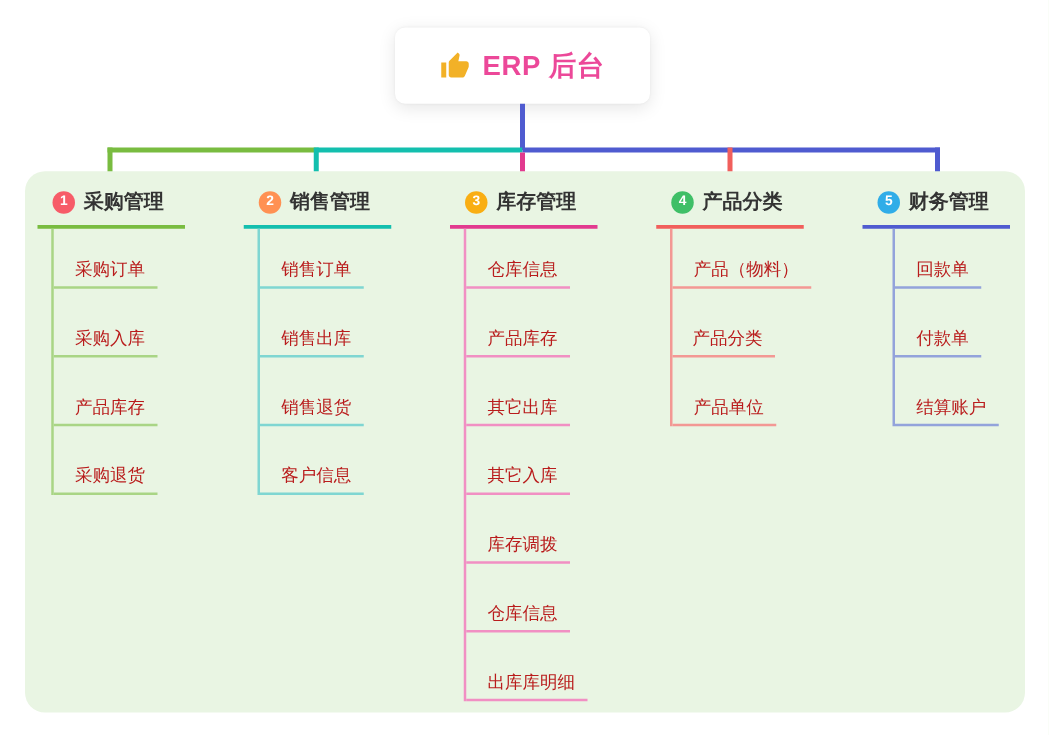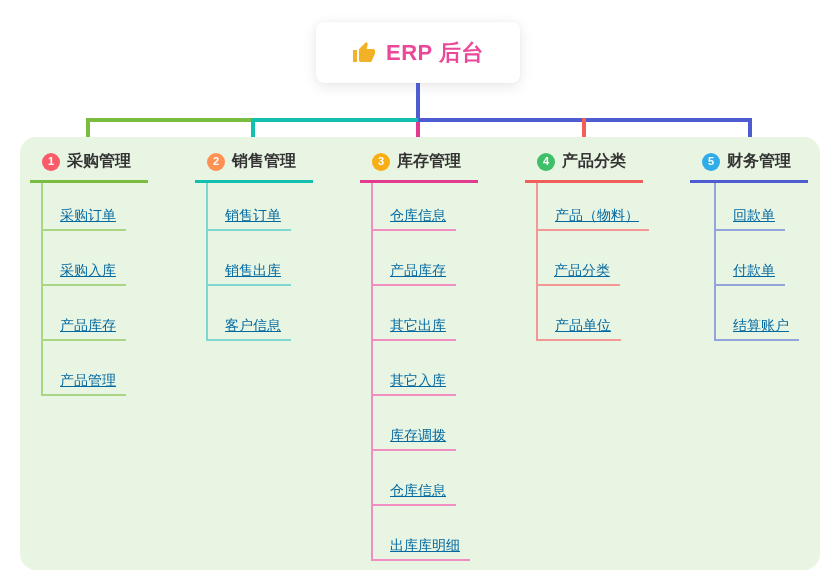--- a/index.html
+++ b/index.html
@@ -39,21 +39,21 @@
   .badge{
     width:18px;height:18px;border-radius:50%;flex:none;
     color:#fff;font-size:11px;font-weight:bold;
     display:flex;align-items:center;justify-content:center;line-height:1;
   }
   .branch-label{font-size:16px;font-weight:600;color:#333;white-space:nowrap;}
   .items{margin-left:11px;border-left:2px solid #000;width:fit-content;}
   .item{
     width:fit-content;white-space:nowrap;
     padding:29px 10px 4px 17px;border-bottom:2px solid #000;
-    font-size:14px;color:#0369a1;line-height:20px;text-decoration:underline;
+    font-size:14px;color:#b91c1c;line-height:20px;
   }
   .item:first-child{padding-top:22px;}
 </style>
 </head>
 <body style="background: rgb(255, 255, 255);">
 
 <div class="stage">
 
   <div class="root-card">
     <span class="thumb-icon">
@@ -79,31 +79,32 @@
   <div class="panel" id="panel" style="background: rgb(233, 245, 227);">
       <div class="branch" style="left: 10px;">
         <div class="branch-header" style="border-bottom-color: rgb(121, 188, 64);">
           <span class="badge" style="background: rgb(247, 92, 104);">1</span>
           <span class="branch-label">采购管理</span>
         </div>
         <div class="items" style="border-left-color: rgb(169, 213, 133);">
           <div class="item" style="border-bottom-color: rgb(169, 213, 133);">采购订单</div>
           <div class="item" style="border-bottom-color: rgb(169, 213, 133);">采购入库</div>
           <div class="item" style="border-bottom-color: rgb(169, 213, 133);">产品库存</div>
-          <div class="item" style="border-bottom-color: rgb(169, 213, 133);">产品管理</div>
+          <div class="item" style="border-bottom-color: rgb(169, 213, 133);">采购退货</div>
         </div>
       </div>
       <div class="branch" style="left: 175px;">
         <div class="branch-header" style="border-bottom-color: rgb(19, 191, 174);">
           <span class="badge" style="background: rgb(255, 145, 83);">2</span>
           <span class="branch-label">销售管理</span>
         </div>
         <div class="items" style="border-left-color: rgb(127, 214, 210);">
           <div class="item" style="border-bottom-color: rgb(127, 214, 210);">销售订单</div>
           <div class="item" style="border-bottom-color: rgb(127, 214, 210);">销售出库</div>
+          <div class="item" style="border-bottom-color: rgb(127, 214, 210);">销售退货</div>
           <div class="item" style="border-bottom-color: rgb(127, 214, 210);">客户信息</div>
         </div>
       </div>
       <div class="branch" style="left: 340px;">
         <div class="branch-header" style="border-bottom-color: rgb(226, 58, 143);">
           <span class="badge" style="background: rgb(249, 174, 19);">3</span>
           <span class="branch-label">库存管理</span>
         </div>
         <div class="items" style="border-left-color: rgb(241, 143, 195);">
           <div class="item" style="border-bottom-color: rgb(241, 143, 195);">仓库信息</div>

